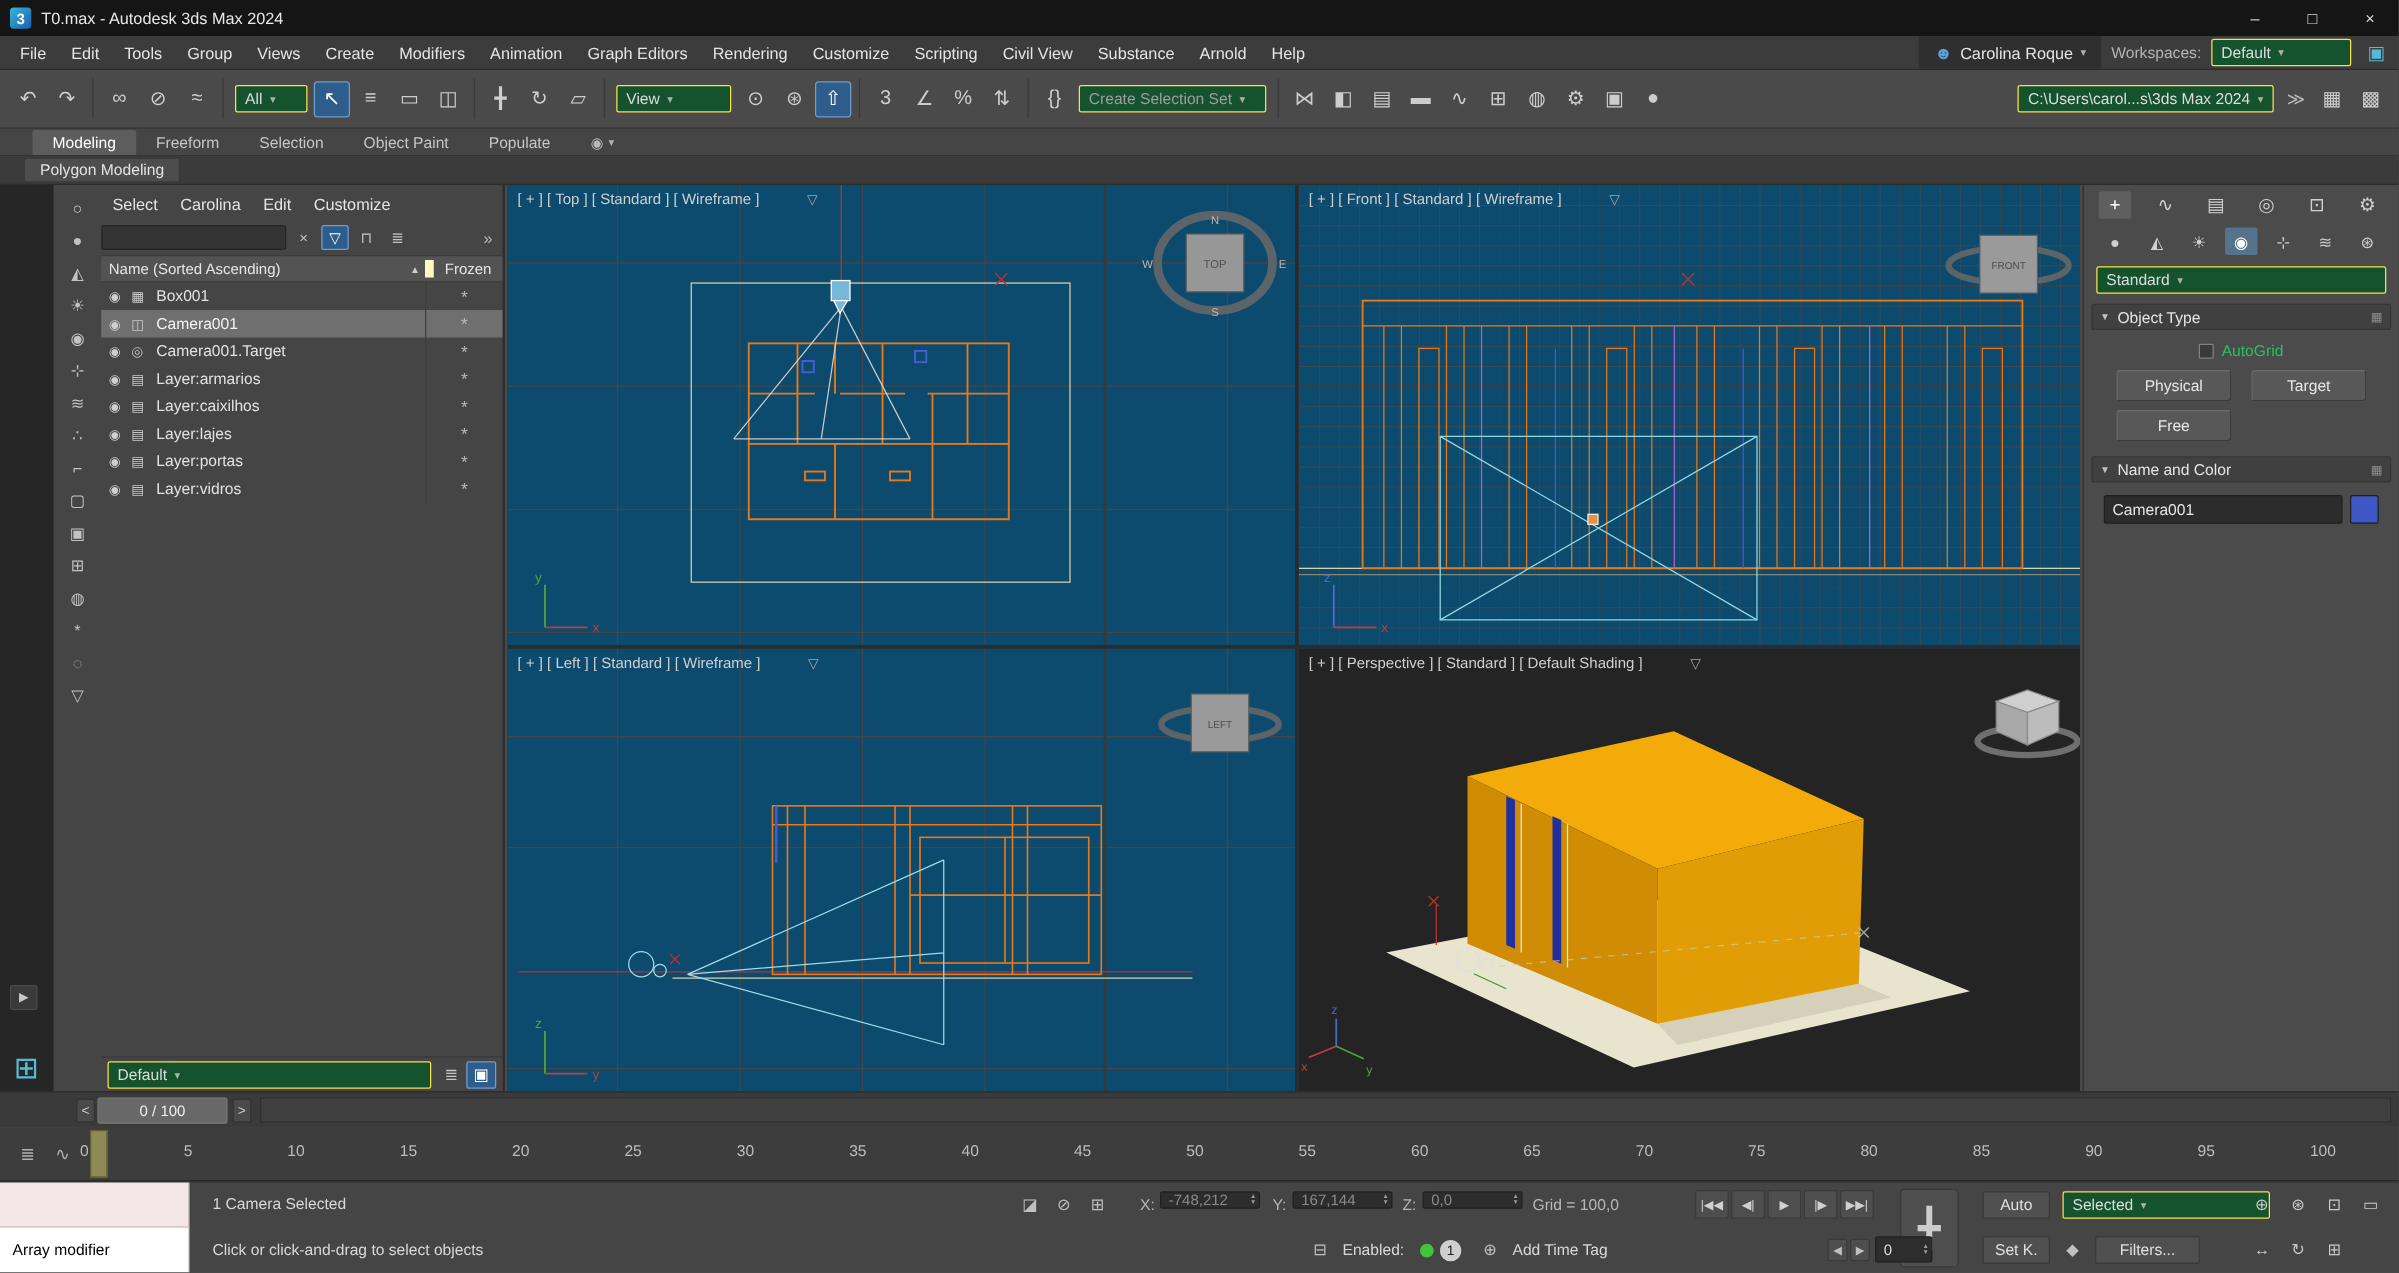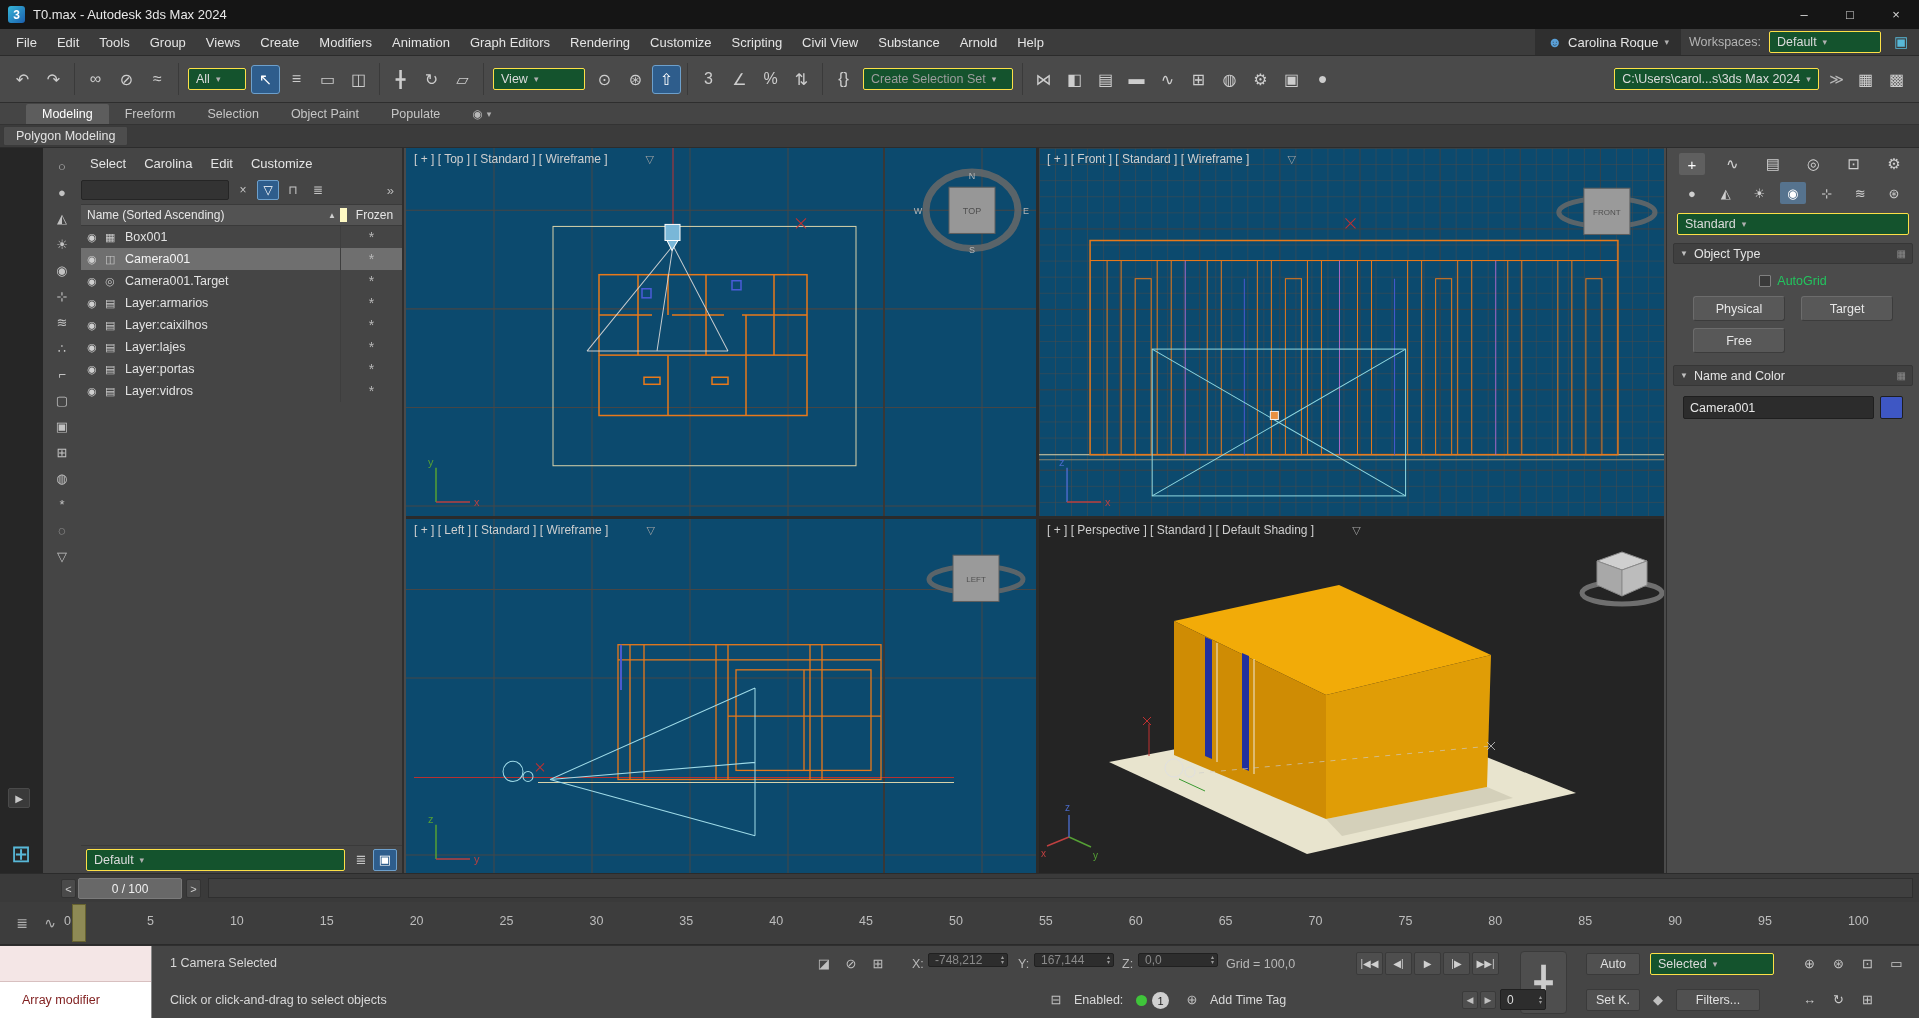--- a/index.html
+++ b/index.html
@@ -30,21 +30,21 @@
   .spacer{flex:1}
   .tb-icon{width:29px;height:29px;margin:0 1px;display:flex;align-items:center;justify-content:center;font-size:16px;color:#cdcdcd;border-radius:3px}
   .tb-icon.active{background:#2e5d8c;color:#fff;border:1px solid #6da0cc}
   .w58{width:58px;margin:0 4px}.w92{width:92px;margin:0 4px}.w150{width:150px;margin:0 4px;color:#9d9d9d}.w205{width:205px;margin:0 4px}
   .overflow{color:#b8b8b8;font-size:14px;margin:0 6px}
   
   .ribbon-tabs{position:absolute;top:103px;left:0;width:1919px;height:22px;background:#454545;border-bottom:1px solid #333;display:flex;align-items:flex-end;padding-left:26px}
   .r-tab{padding:2px 16px;font-size:12.5px;color:#c6c6c6;height:20px;display:flex;align-items:center}
   .r-tab.active{background:#5d5d5d;color:#fff;border-radius:2px 2px 0 0}
   .ribbon-more{margin-left:10px;display:flex;align-items:center;gap:4px;color:#b8b8b8;height:20px;padding:0 6px;font-size:12px}
-  .ribbon-sub{position:absolute;top:125px;left:0;width:1919px;height:23px;background:#3b3b3b;border-bottom:1px solid #2c2c2c;display:flex;align-items:center;padding-left:3px}
+  .ribbon-sub{position:absolute;top:125px;left:0;width:1919px;height:23px;background:#3b3b3b;border-bottom:1px solid #2c2c2c;display:flex;align-items:center;padding-left:19px}
   .sub-chip{background:#4d4d4d;height:20px;display:flex;align-items:center;padding:0 12px;font-size:12.5px;color:#e2e2e2;border:1px solid #3a3a3a;border-radius:2px}
   
   .left-strip{position:absolute;left:0;top:148px;width:43px;height:725px;background:#262626}
   .strip-expand{position:absolute;left:8px;top:640px;width:22px;height:20px;background:#3a3a3a;border:1px solid #4a4a4a;color:#c8c8c8;font-size:10px;display:flex;align-items:center;justify-content:center;border-radius:2px}
   .strip-layout{position:absolute;left:7px;top:692px;width:28px;height:28px;color:#58b8d8;font-size:24px;display:flex;align-items:center;justify-content:center}
   
   .explorer{position:absolute;left:43px;top:148px;width:361px;height:725px;background:#454545;border-right:2px solid #2e2e2e;display:flex}
   .exp-strip{width:38px;display:flex;flex-direction:column;align-items:center;padding-top:6px;gap:2px}
   .strip-icon{width:28px;height:24px;display:flex;align-items:center;justify-content:center;font-size:13px;color:#c2c2c2;border-radius:2px}
   .exp-main{flex:1;position:relative;display:flex;flex-direction:column}
@@ -104,33 +104,33 @@
   .tb-track{position:absolute;left:208px;right:6px;top:4px;bottom:4px;background:#404040;border:1px solid #2f2f2f}
   .ruler{position:absolute;top:902px;left:0;width:1919px;height:43px;background:#3d3d3d;border-bottom:1px solid #2a2a2a}
   .ruler-icons{position:absolute;left:10px;top:8px;display:flex;gap:4px}
   .ruler-icon{width:24px;height:26px;display:flex;align-items:center;justify-content:center;color:#b0b0b0;font-size:14px}
   .frame-marker{position:absolute;left:72px;top:2px;width:14px;height:38px;background:#8e8a55;border:1px solid #66622f}
   .ruler-labels{position:absolute;left:64px;right:50px;top:12px;display:flex;justify-content:space-between;font-size:12.5px;color:#bdbdbd}
   
   .statusbar{position:absolute;top:945px;left:0;width:1919px;height:73px;background:#454545;border-top:1px solid #2f2f2f}
   .listener{position:absolute;left:0;top:0;width:152px;height:73px;border-right:1px solid #8a8a8a;z-index:2;font-size:12.5px}
   .listener-l1{height:36px;background:#f4e6e6;border-bottom:1px solid #d8c0c0}
-  .listener-l2{height:36px;background:#fff;color:#7f1d1d;display:flex;align-items:center;padding-left:22px}
+  .listener-l2{height:36px;background:#fff;color:#000000;display:flex;align-items:center;padding-left:10px}
   .st-text{position:absolute;font-size:12.5px;color:#d8d8d8;white-space:nowrap}
   .st-dim{color:#b8b8b8}
   .st-icon{width:24px;height:23px;display:flex;align-items:center;justify-content:center;color:#c0c0c0;font-size:13px;border-radius:2px}
   .mid-icons{position:absolute;left:812px;top:6px;display:flex;gap:3px}
   .coord-label{position:absolute;top:11px;font-size:12.5px;color:#b8b8b8}
   .coord-field{position:absolute;top:7px;width:80px;height:14px;background:#2d2d2d;border:1px solid #202020;border-radius:2px;color:#8a8a8a;font-size:12px;display:flex;align-items:center;justify-content:space-between;padding:0 3px 0 6px}
   .spin-col{display:flex;flex-direction:column;line-height:5px;font-size:6px;color:#9a9a9a}
   .time-buttons{position:absolute;left:1356px;top:6px;display:flex;gap:2px}
   .t-btn{width:27px;height:23px;background:#4e4e4e;border:1px solid #3a3a3a;border-radius:2px;color:#d0d0d0;font-size:10px;display:flex;align-items:center;justify-content:center}
   .plus-big{position:absolute;left:1520px;top:5px;width:47px;height:63px;background:#4e4e4e;border:1px solid #3a3a3a;border-radius:4px;color:#ccc;font-size:30px;display:flex;align-items:center;justify-content:center}
   .st-btn{position:absolute;height:22px;background:#505050;border:1px solid #3a3a3a;border-radius:2px;color:#e0e0e0;font-size:12.5px;display:flex;align-items:center;justify-content:center}
-  .sel-drop{position:absolute;left:1650px;top:7px;width:124px}
+  .sel-drop{position:absolute;left:1650px;top:7px;width:166px}
   .nav1{position:absolute;left:1796px;top:6px;display:flex;gap:2px}
   .nav2{position:absolute;left:1796px;top:42px;display:flex;gap:2px}
   .n-btn{width:27px;height:23px;display:flex;align-items:center;justify-content:center;color:#c8c8c8;font-size:13px;border-radius:2px}
   .keynav{position:absolute;left:1462px;top:45px;display:flex;gap:2px}
   .k-btn{width:16px;height:18px;display:flex;align-items:center;justify-content:center;color:#c0c0c0;font-size:9px;background:#4e4e4e;border:1px solid #3a3a3a;border-radius:2px}
   .frame-spin{position:absolute;left:1500px;top:43px;width:46px;height:21px;background:#2d2d2d;border:1px solid #202020;border-radius:2px;color:#ddd;font-size:12px;display:flex;align-items:center;justify-content:space-between;padding:0 3px 0 6px}
   .enabled-dot{position:absolute;left:1136px;top:49px;width:11px;height:11px;border-radius:50%}
   .badge1{position:absolute;left:1152px;top:46px;width:17px;height:17px;border-radius:50%;background:#cfcfcf;color:#222;font-size:11px;display:flex;align-items:center;justify-content:center}
 </style>
 </head>

